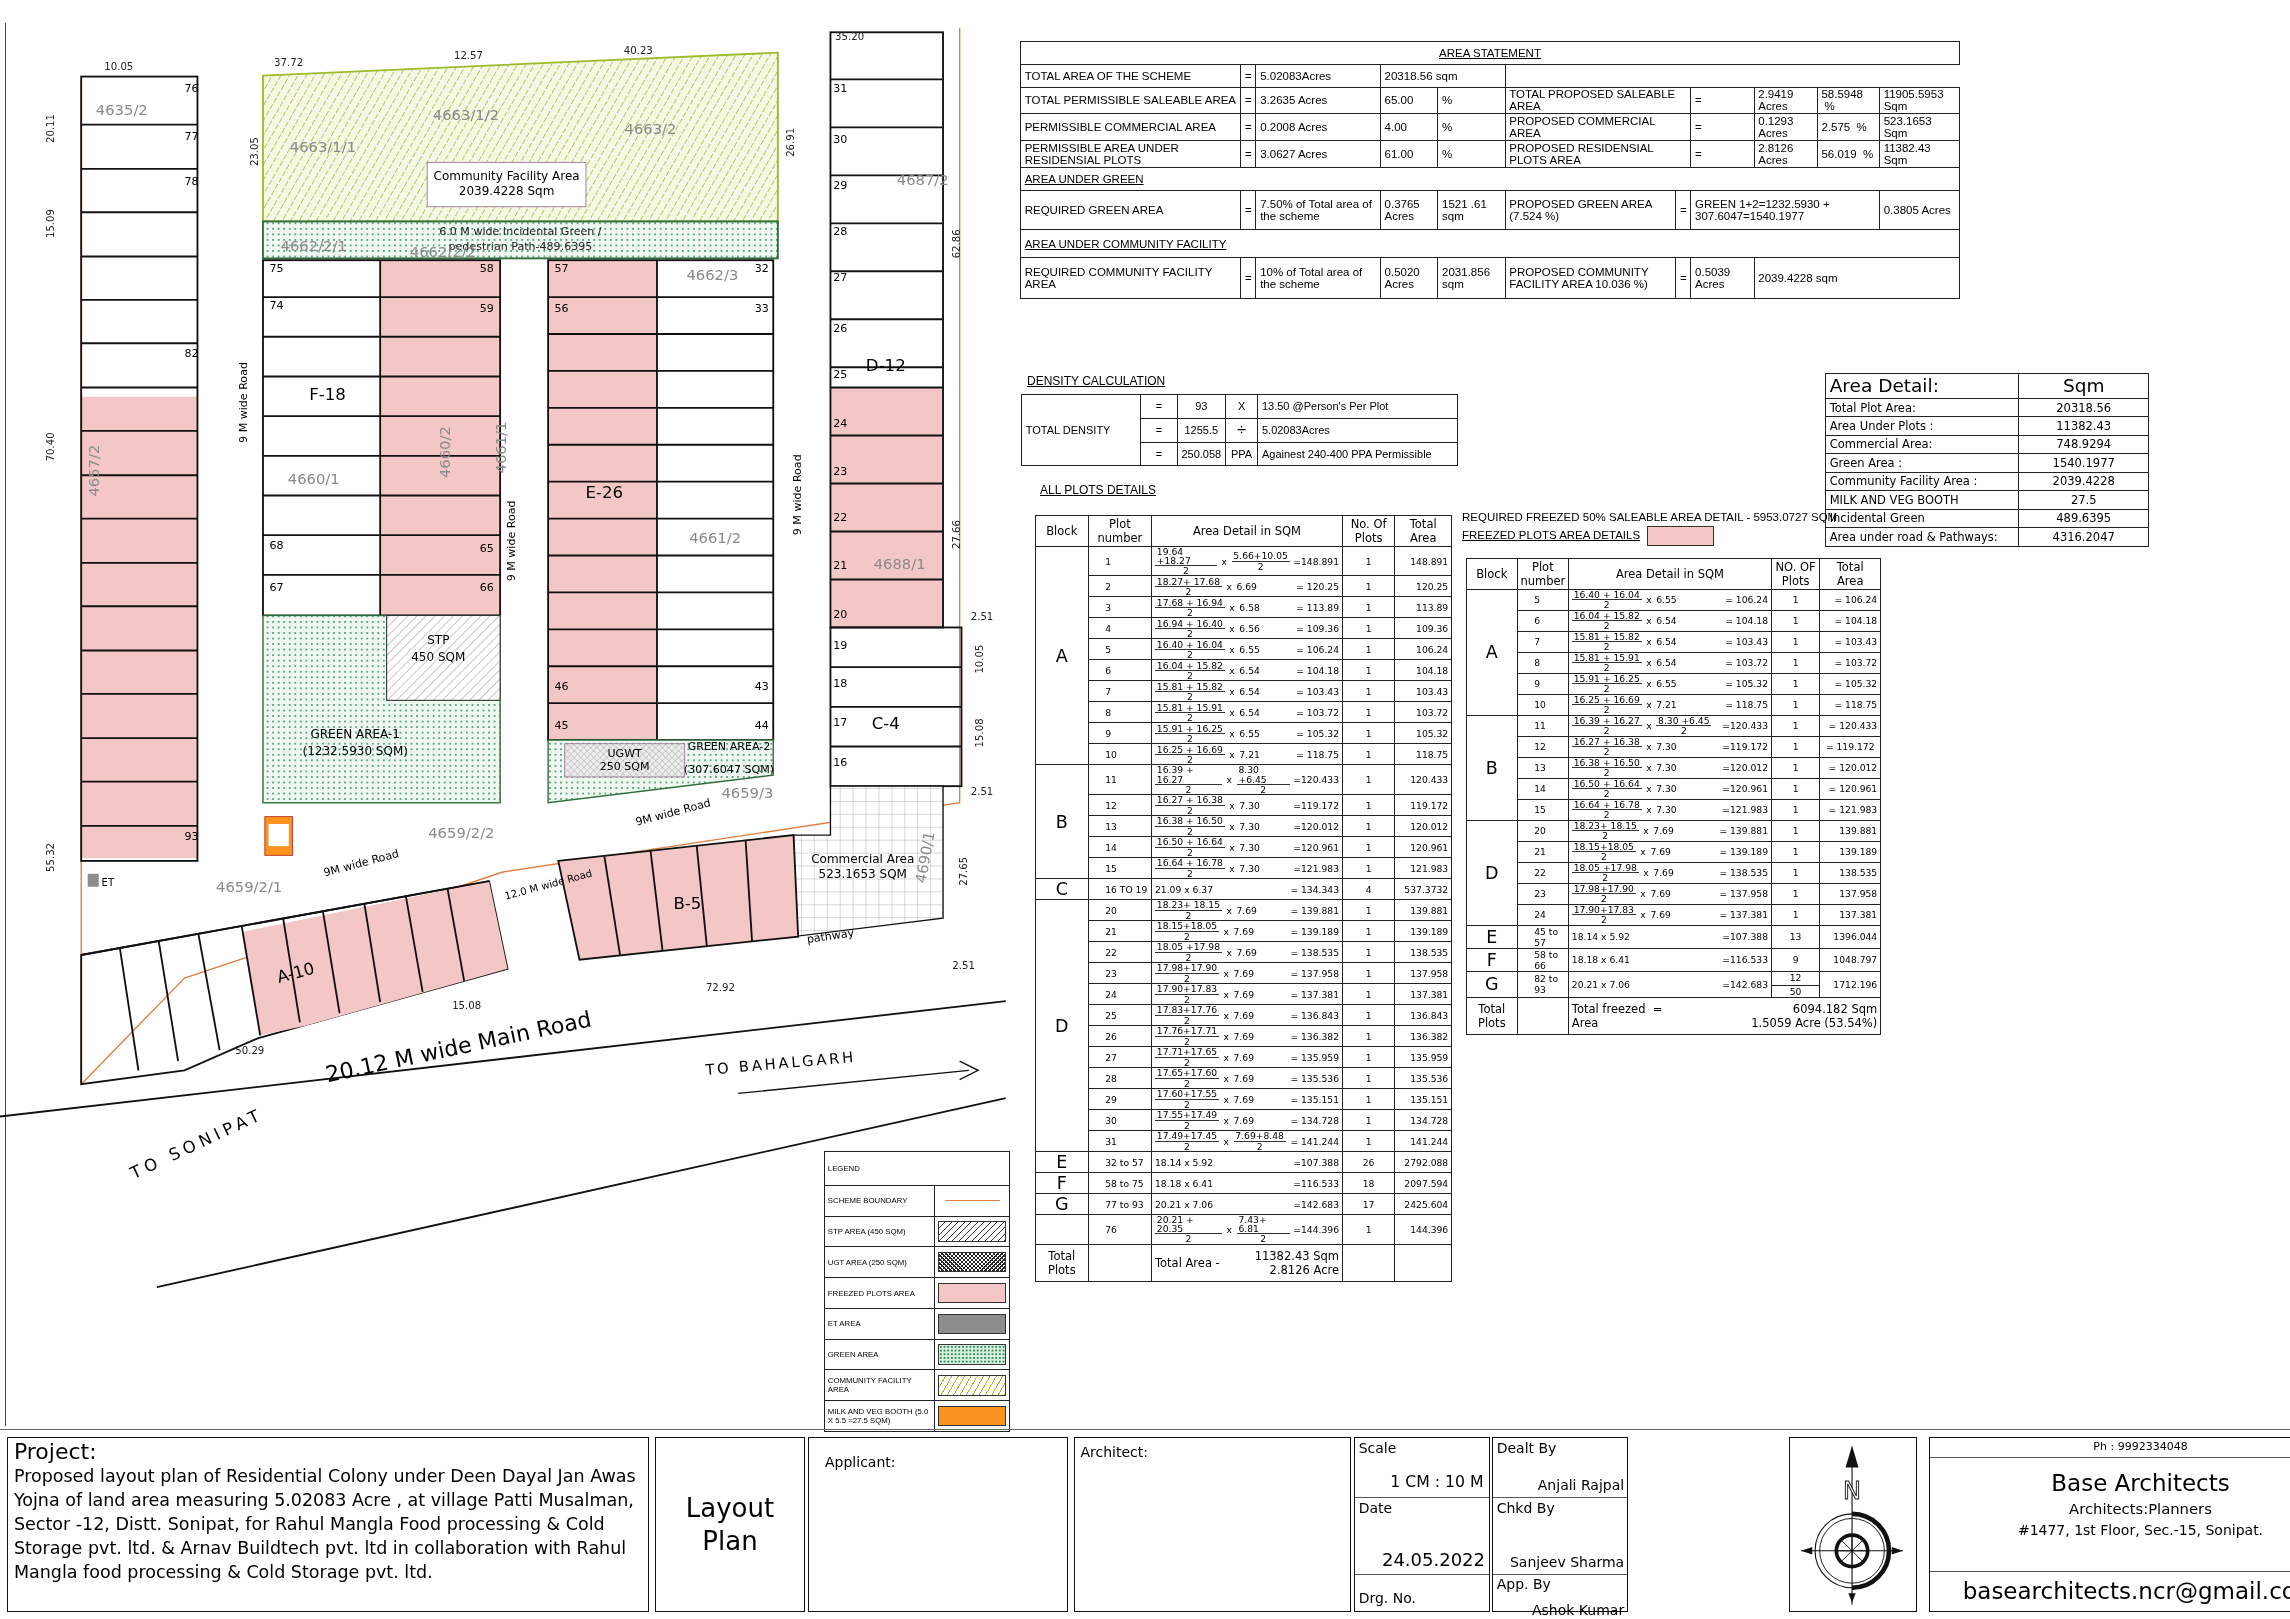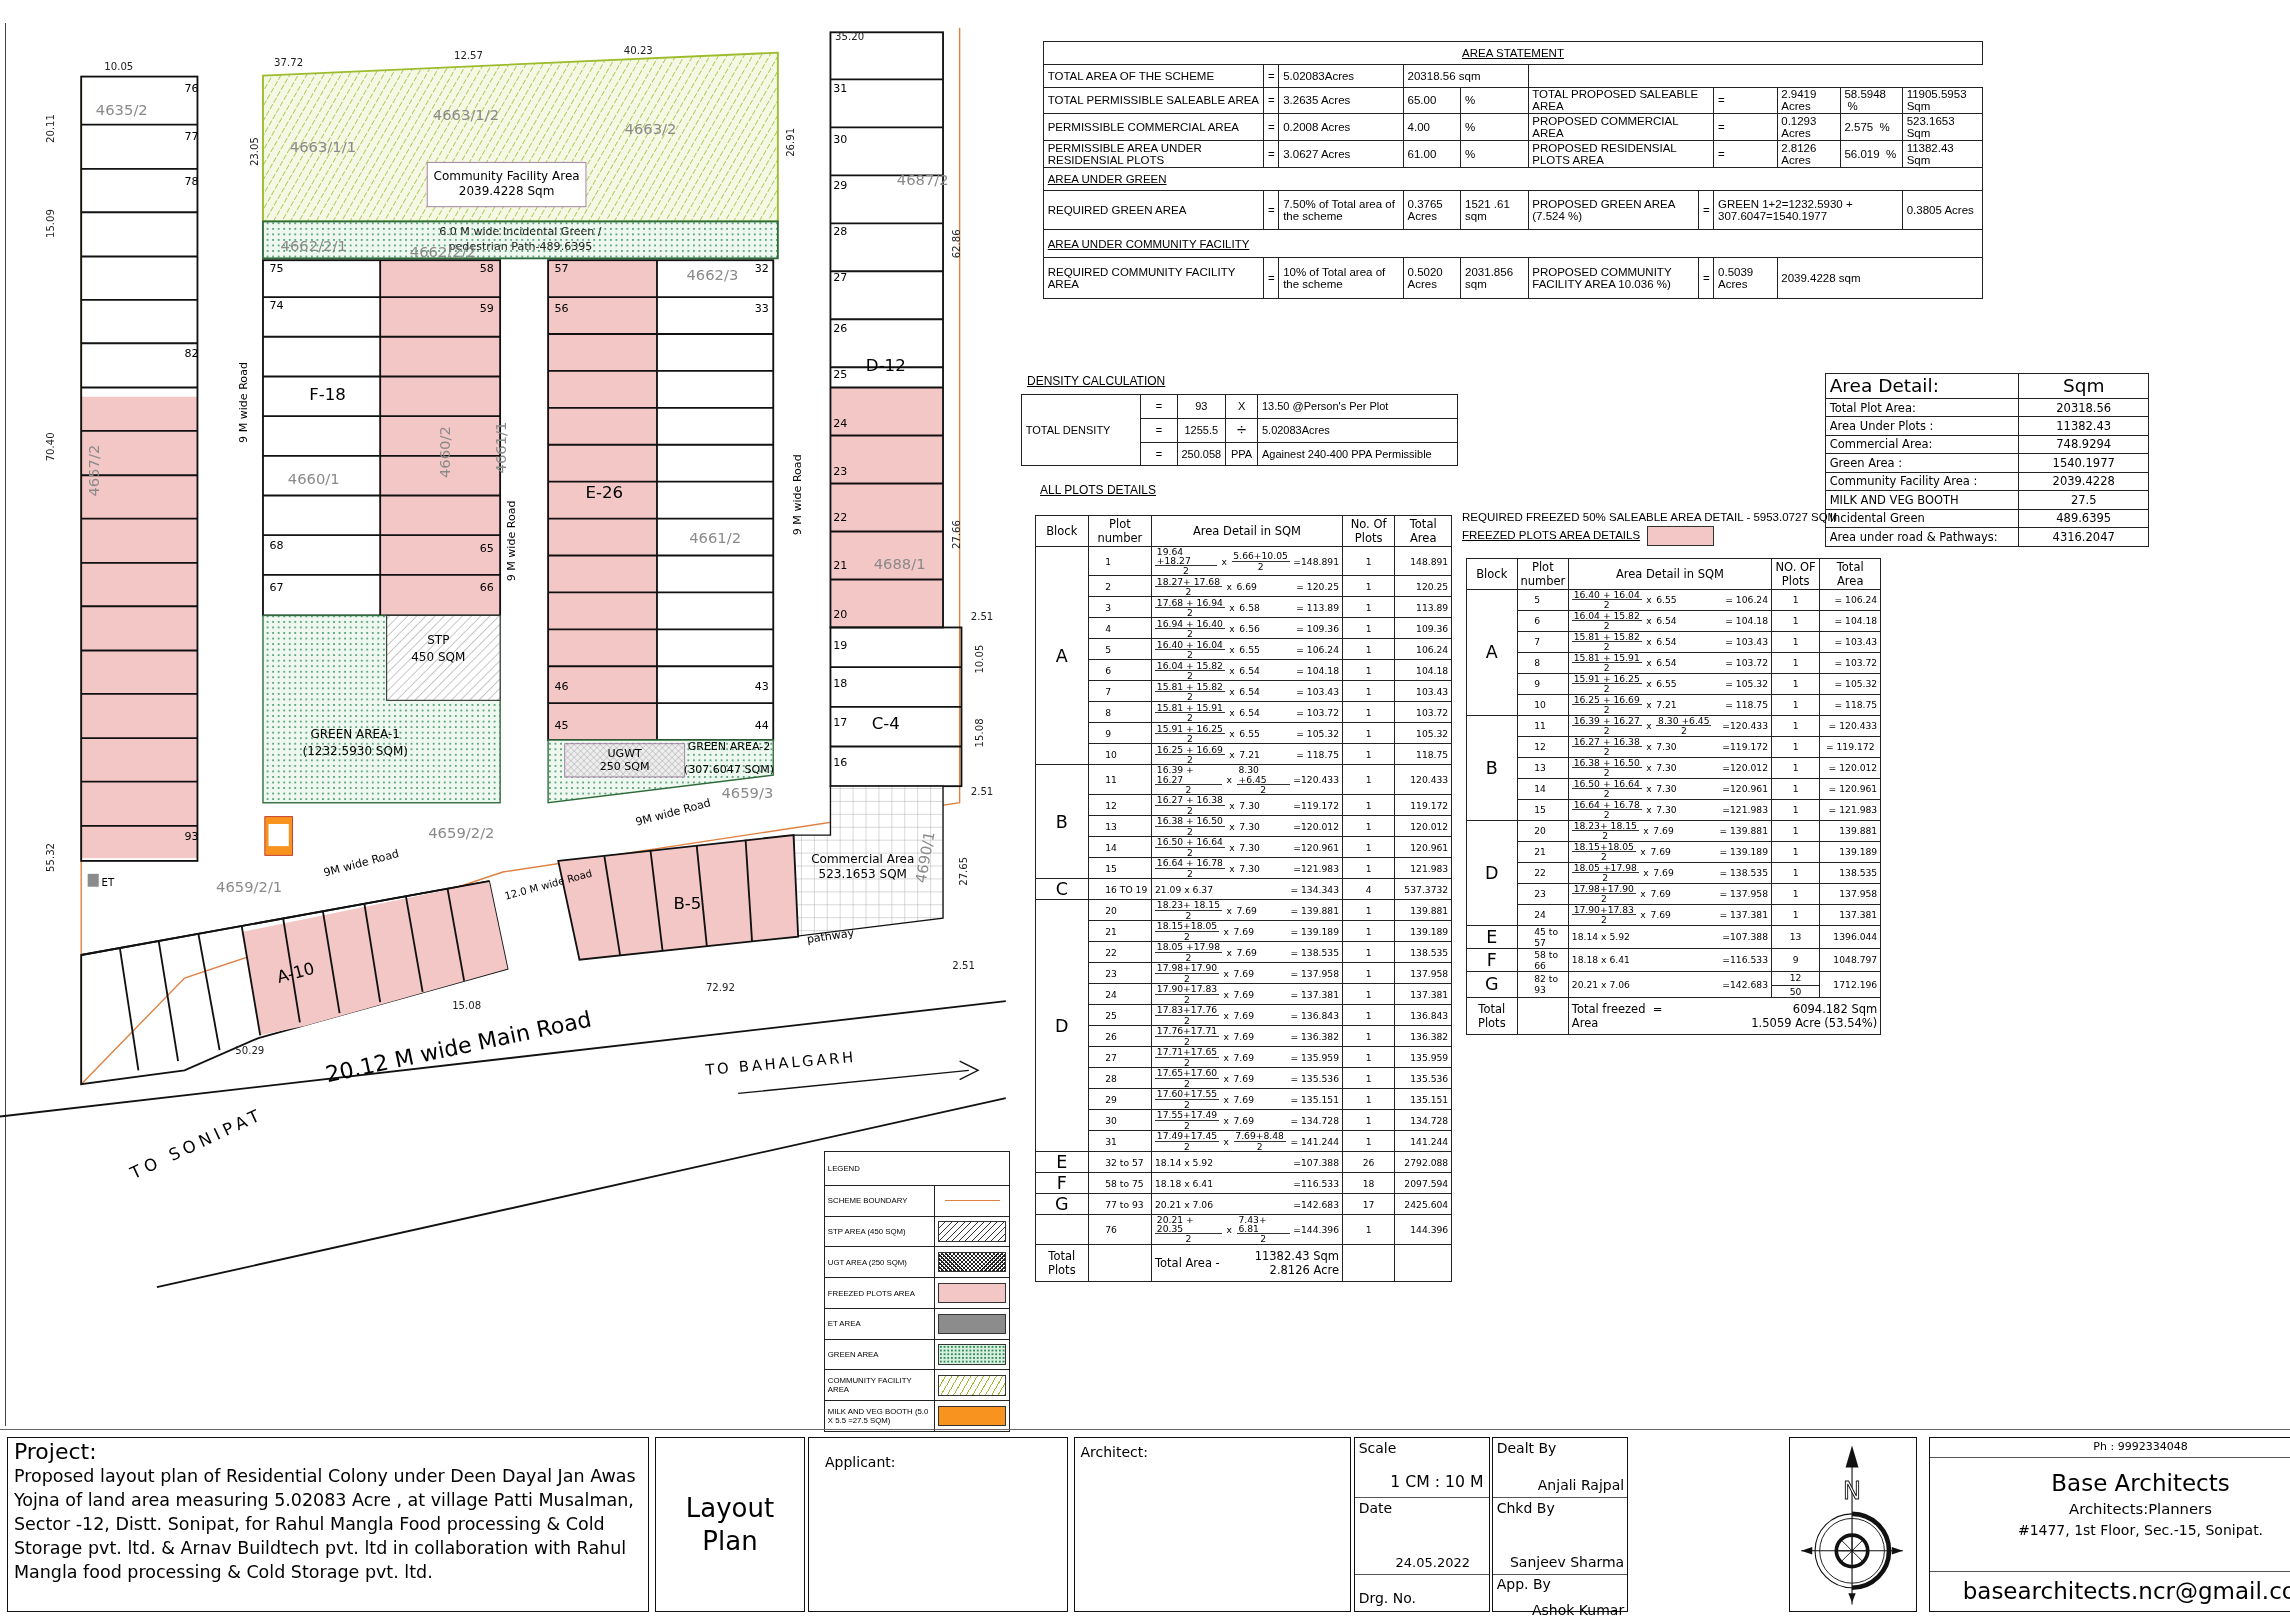--- a/index.html
+++ b/index.html
@@ -2,21 +2,21 @@
 <html style="font-size:14.8px"><head>
 <meta charset="utf-8">
 <style>
   html,body{margin:0;padding:0;background:#fff;}
   body{width:2291px;height:1620px;position:relative;overflow:hidden;font-family:"Liberation Sans",sans-serif;color:#000;}
   .abs{position:absolute;}
   #plan{position:absolute;left:0;top:0;width:1015px;height:1421px;}
   .frame{position:absolute;left:4.6px;top:23px;width:2280px;height:1403px;border-left:1.8px solid #444;}
   table{border-collapse:collapse;}
   td,th{border:1.4px solid #222;padding:0.9px 3.7px;font-size:11px;font-weight:normal;vertical-align:middle;}
-  .sn{font-family:"Liberation Sans Narrow","Liberation Sans",sans-serif;margin-left:23px;}
+  .sn{font-family:"Liberation Sans Narrow","Liberation Sans",sans-serif;}
   #area-statement{position:absolute;left:1020px;top:41px;width:940px;}
   #area-statement td{font-size:11.5px;height:20px;}
   .title-u{text-decoration:underline;}
   #density-title{left:1027px;top:374px;font-size:12px;}
   #density{position:absolute;left:1021px;top:394px;width:437px;}
   #density td{font-size:11px;height:21px;}
   #plots-title{left:1040px;top:483px;font-size:12px;}
   #area-detail{position:absolute;left:1825px;top:373px;width:324px;}
   #area-detail td{font-size:11.5px;height:15.7px;font-family:"DejaVu Sans",sans-serif;}
   #area-detail .hd{font-size:18.5px;height:22px;}
@@ -1604,21 +1604,21 @@
   <div class="tb" style="left:1074px;width:277px;padding:5.5px">
       <div class="lbl">Architect:</div>
     </div>
   <div class="tb" style="left:1354px;width:136px">
     <div style="height:55px;border-bottom:1.4px solid #555;padding:1.8px 3.7px;position:relative">
       <div class="lbl">Scale</div>
       <div style="position:absolute;right:5.5px;bottom:5.5px;font-size:15.7px">1 CM : 10 M</div>
     </div>
     <div style="height:72px;border-bottom:1.4px solid #555;padding:1.8px 3.7px;position:relative">
       <div class="lbl">Date</div>
-      <div style="position:absolute;right:19px;bottom:3.7px;font-size:13px">24.05.2022</div>
+      <div style="position:absolute;right:4px;bottom:3.7px;font-size:18px">24.05.2022</div>
     </div>
     <div style="padding:14.8px 3.7px 0"><span class="lbl">Drg. No.</span></div>
   </div>
   <div class="tb" style="left:1492px;width:136px">
     <div style="height:55px;border-bottom:1.4px solid #555;padding:1.8px 3.7px;position:relative">
       <div class="lbl">Dealt By</div>
       <div style="position:absolute;right:2.8px;bottom:3.7px;font-size:14px">Anjali Rajpal</div>
     </div>
     <div style="height:72px;border-bottom:1.4px solid #555;padding:1.8px 3.7px;position:relative">
       <div class="lbl">Chkd By</div>

